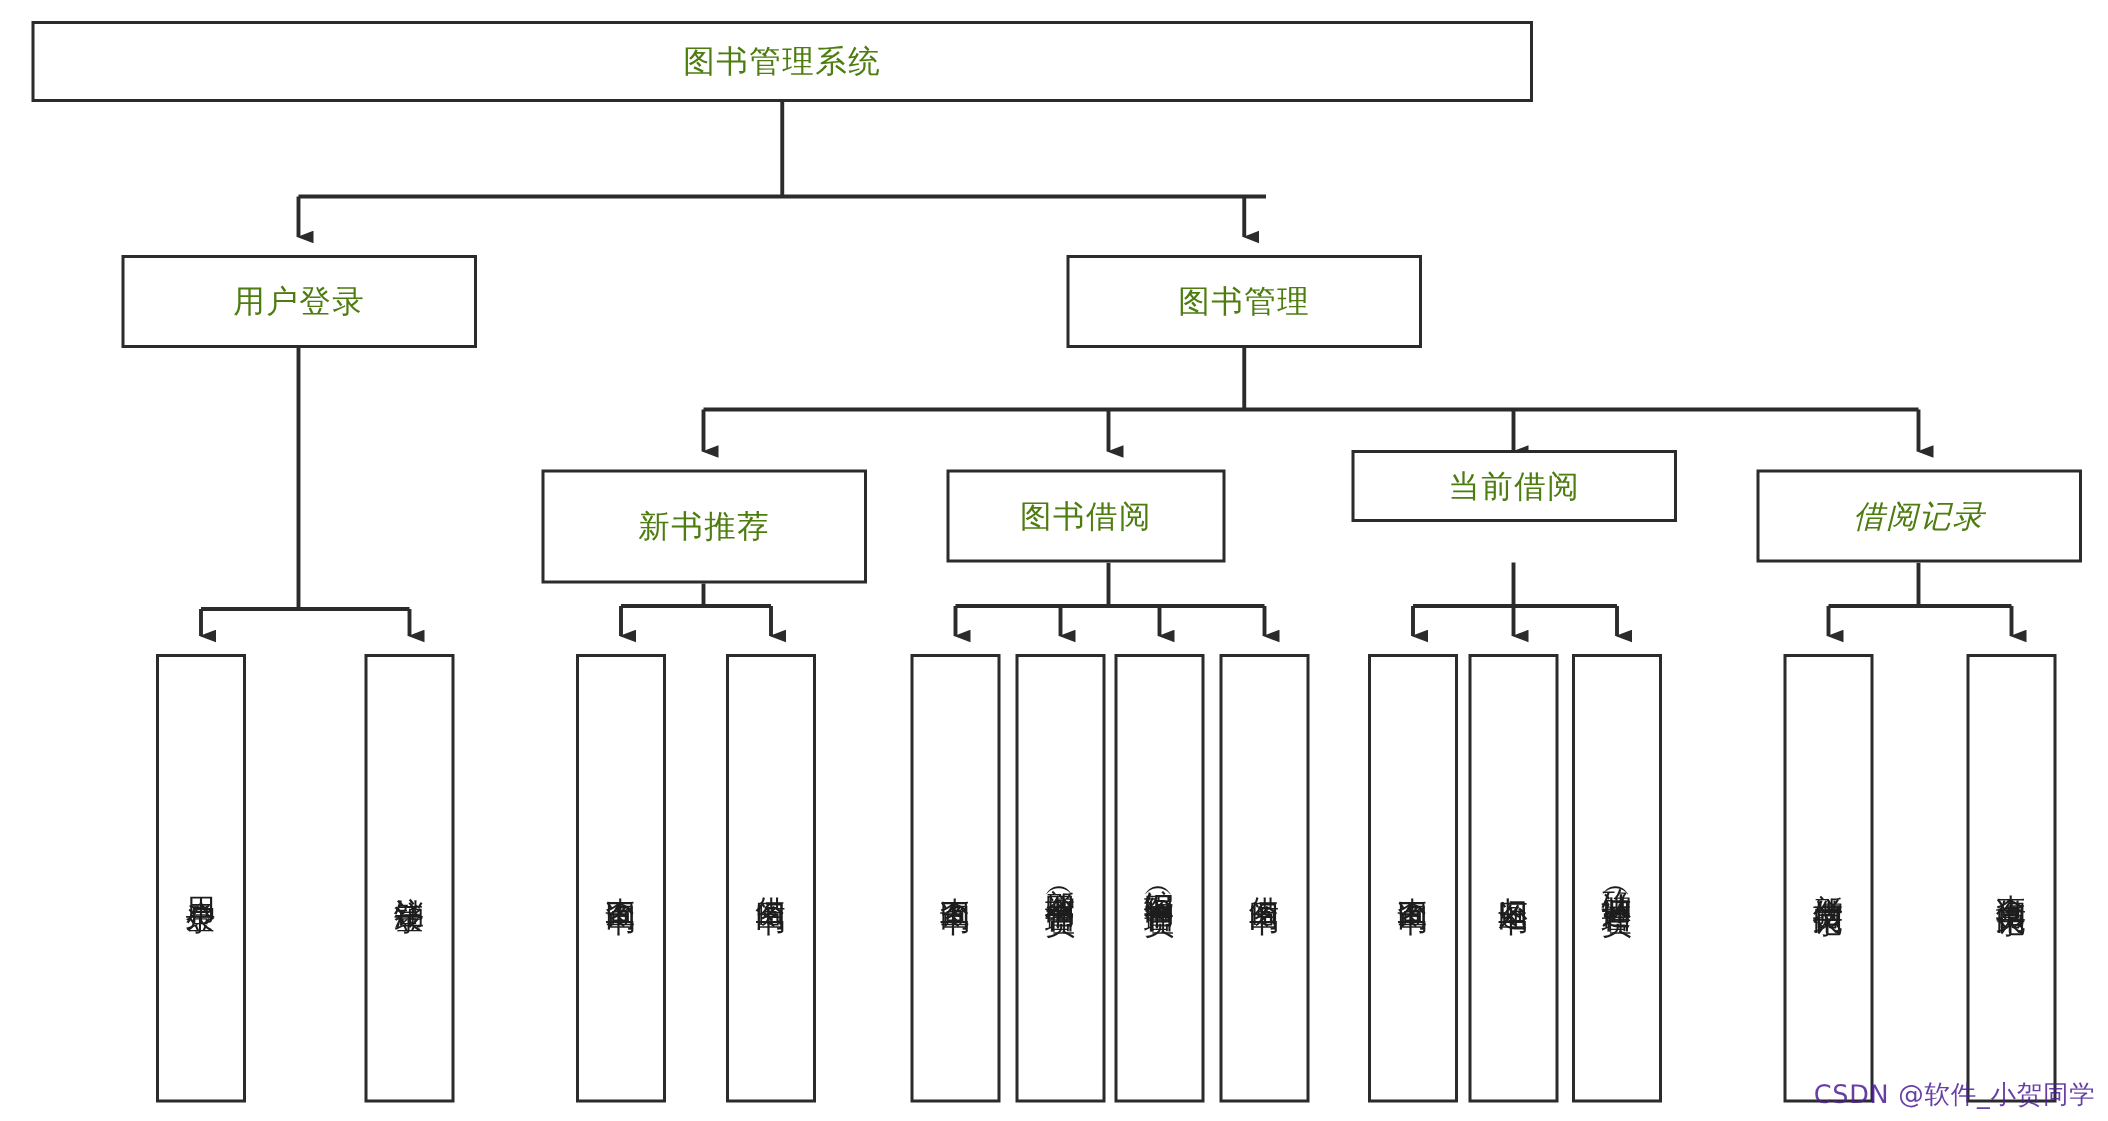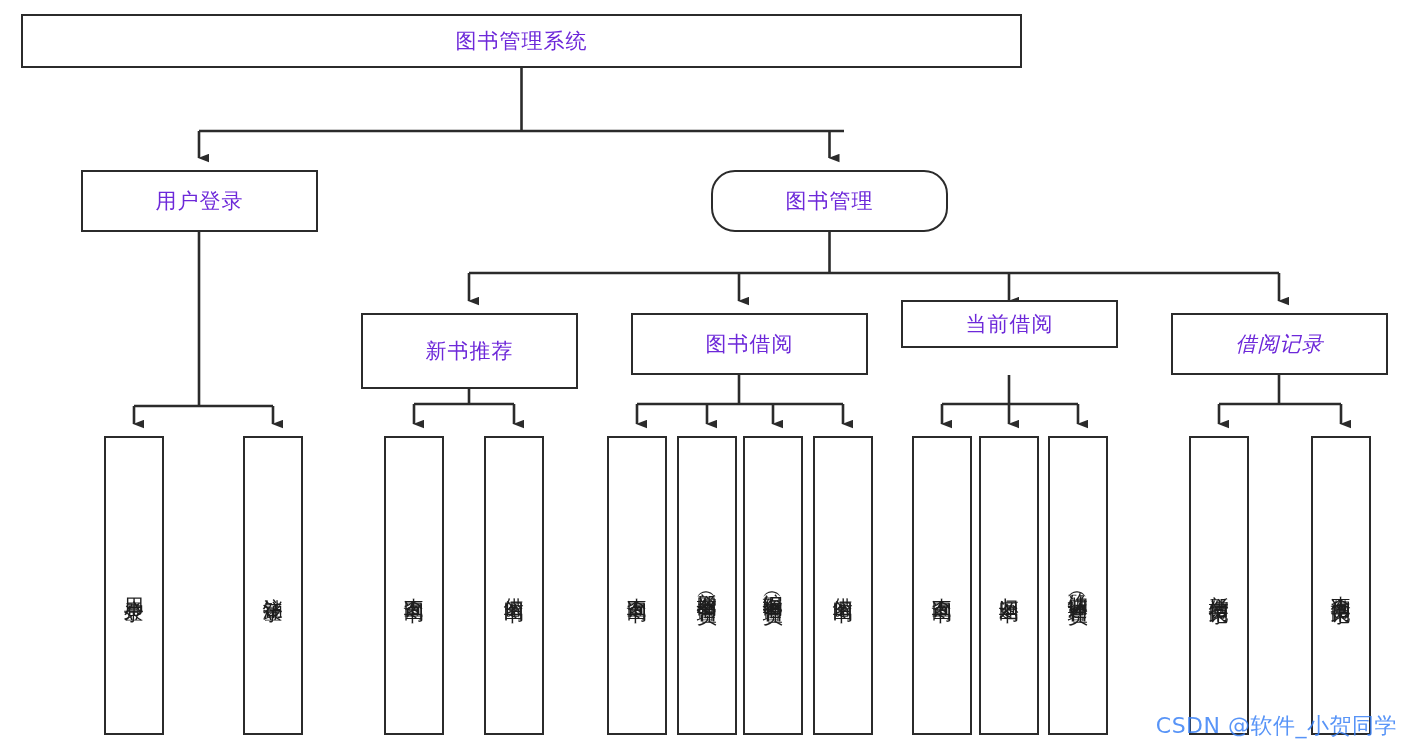--- a/index.html
+++ b/index.html
@@ -28,21 +28,21 @@
     position: absolute;
     box-sizing: border-box;
     border: 2.5px solid #2b2b2b;
     background: #ffffff;
     display: flex;
     align-items: center;
     justify-content: center;
   }
   .node-label-h {
     font-size: 21px;
-    color: #6d28d9;
+    color: #4d7c0f;
     letter-spacing: 1px;
     white-space: nowrap;
     line-height: 1;
   }
   .node-label-v {
     font-size: 21px;
     color: #1d1d1d;
     line-height: 1.32;
     writing-mode: vertical-rl;
     text-orientation: upright;
@@ -50,22 +50,22 @@
     white-space: nowrap;
     text-align: center;
   }
   .leaf-box .node-label-v {
     font-size: 20px;
   }
   #watermark {
     position: absolute;
     right: 8px;
     bottom: 6px;
-    font-size: 22px;
-    color: #3b82f6;
+    font-size: 17px;
+    color: #4c1d95;
     opacity: 0.85;
     white-space: nowrap;
     letter-spacing: 0.5px;
     pointer-events: none;
   }
 </style>
 </head>
 <body>
 
 <div id="canvas">
@@ -121,29 +121,29 @@
   </svg>
 
   <div class="node-box" style="left:21px; top:14px; width:1001px; height:54px;">
     <span class="node-label-h">图书管理系统</span>
   </div>
 
   <div class="node-box" style="left:81px; top:170px; width:237px; height:62px;">
     <span class="node-label-h">用户登录</span>
   </div>
 
-  <div class="node-box" style="left:711px; top:170px; width:237px; height:62px;border-radius:24px;">
+  <div class="node-box" style="left:711px; top:170px; width:237px; height:62px;">
     <span class="node-label-h">图书管理</span>
   </div>
 
   <div class="node-box" style="left:361px; top:313px; width:217px; height:76px;">
     <span class="node-label-h">新书推荐</span>
   </div>
 
-  <div class="node-box" style="left:631px; top:313px; width:237px; height:62px;">
+  <div class="node-box" style="left:631px; top:313px; width:186px; height:62px;">
     <span class="node-label-h">图书借阅</span>
   </div>
 
   <div class="node-box" style="left:901px; top:300px; width:217px; height:48px;">
     <span class="node-label-h">当前借阅</span>
   </div>
 
   <div class="node-box" style="left:1171px; top:313px; width:217px; height:62px;font-style:italic;">
     <span class="node-label-h">借阅记录</span>
   </div>

